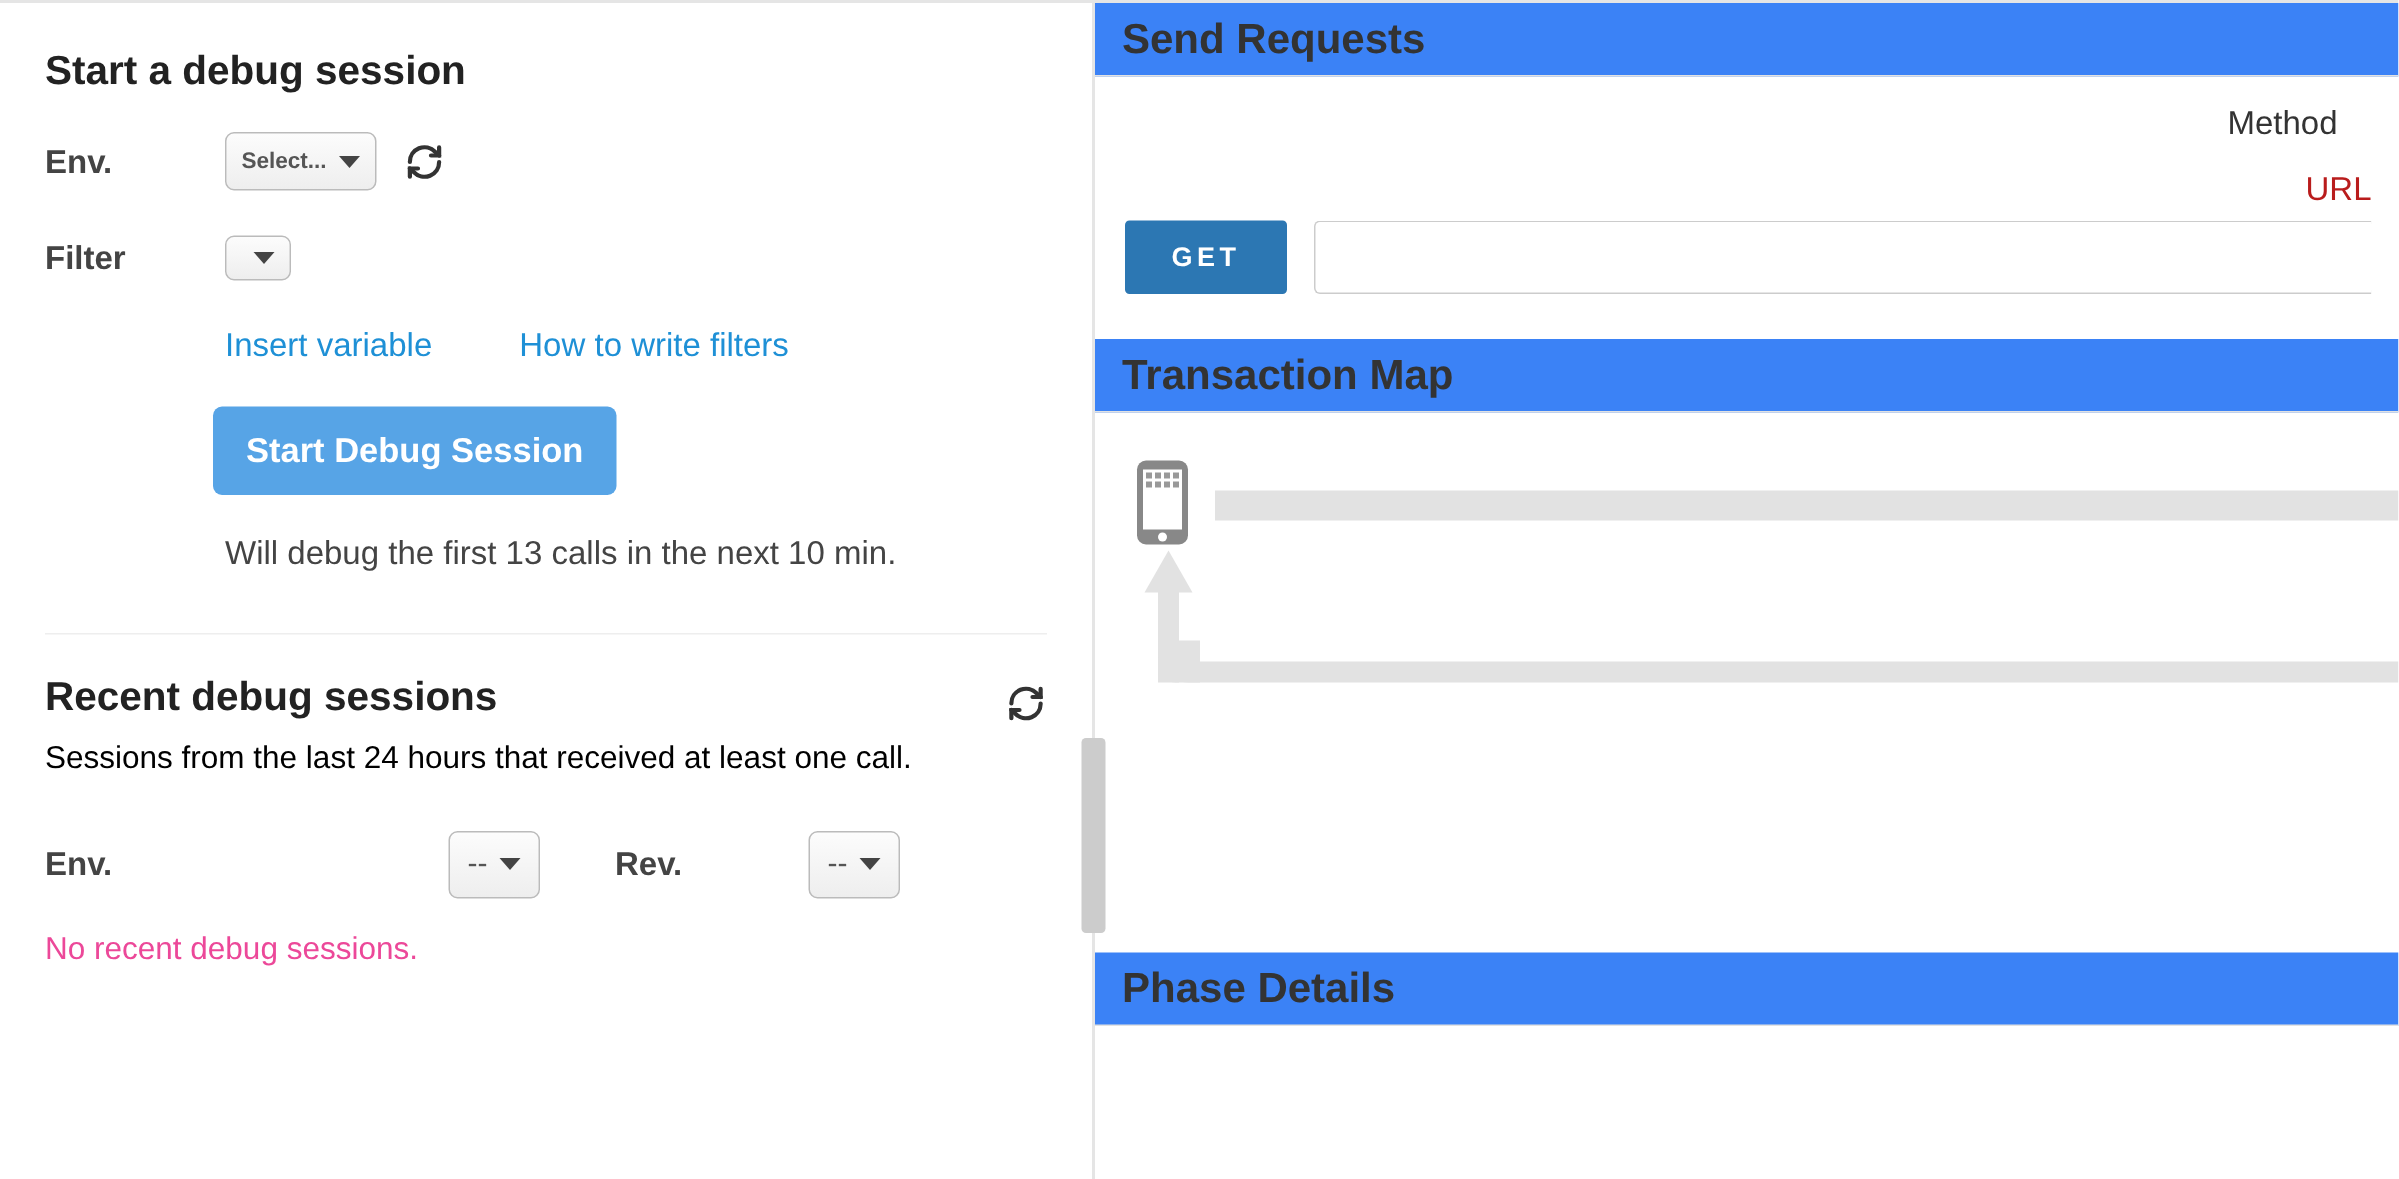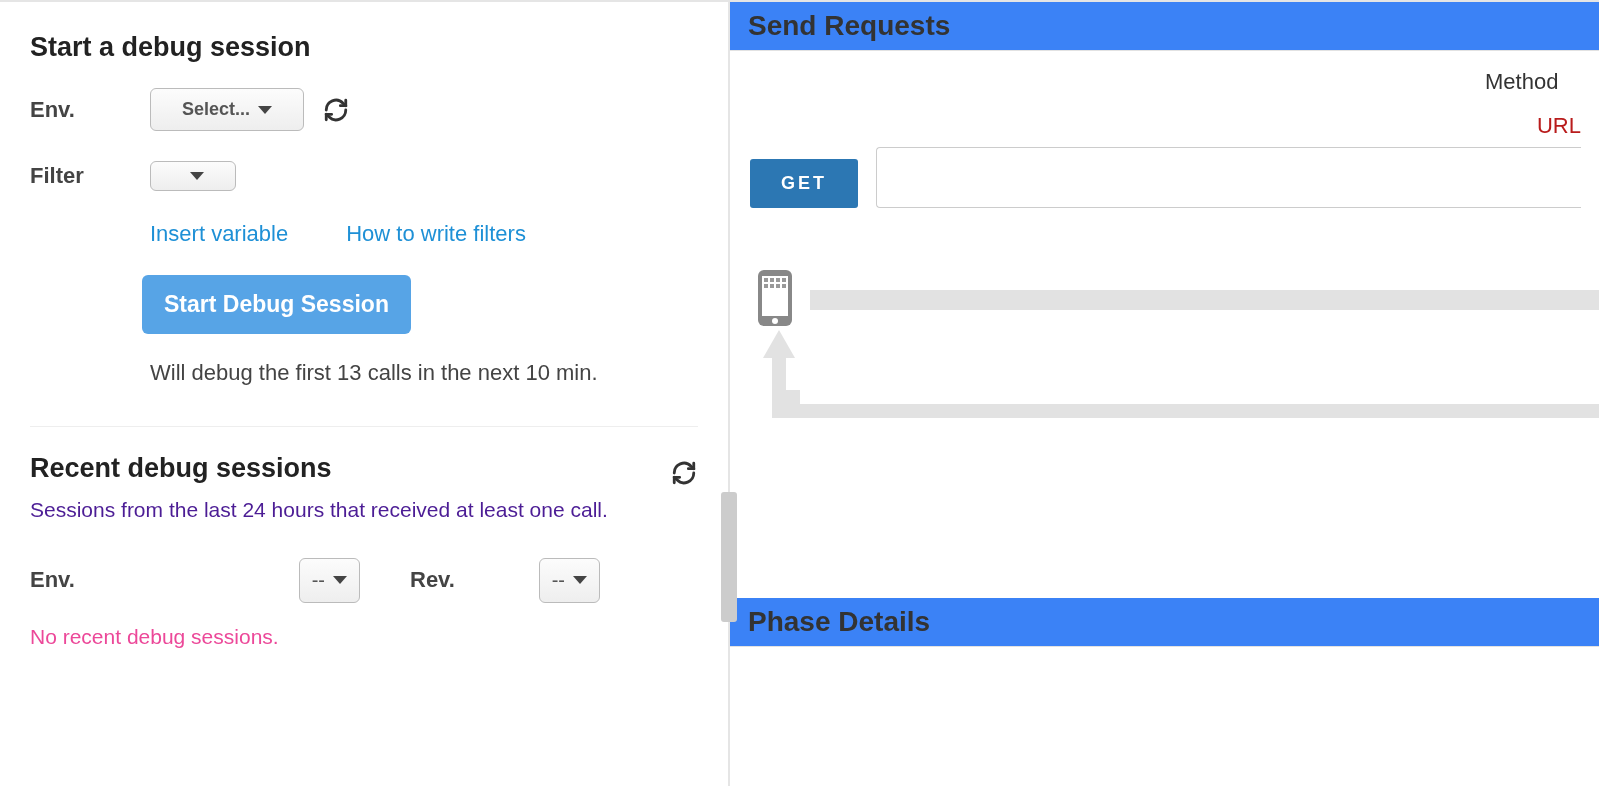--- a/index.html
+++ b/index.html
@@ -45,22 +45,22 @@
     font-size: 22px;
     font-weight: 700;
     color: #444;
   }
   .dropdown-btn {
     display: inline-flex;
     align-items: center;
     background: linear-gradient(#fcfcfc, #eee);
     border: 1px solid #bbb;
     border-radius: 6px;
-    padding: 10px 31px;
-    font-size: 18px;
+    padding: 10px 10px;
+    font-size: 15px;
     font-weight: 700;
     color: #555;
     cursor: pointer;
   }
   .dropdown-btn .caret {
     margin-left: 8px;
   }
   .caret {
     width: 0; height: 0;
     border-left: 7px solid transparent;
@@ -112,21 +112,21 @@
     margin: 40px 0 26px 0;
   }
   .recent-header {
     display: flex;
     align-items: center;
     justify-content: space-between;
   }
   .recent-header h2 { margin-bottom: 8px; }
   .subtext {
     font-size: 21px;
-    color: #4c1d95;
+    color: #000000;
     line-height: 1.7;
     margin-bottom: 30px;
   }
   .small-label {
     font-size: 22px;
     font-weight: 700;
     color: #444;
     margin-right: 6px;
   }
   .filters-row {
@@ -172,21 +172,20 @@
     color: #fff;
     border: none;
     font-size: 18px;
     font-weight: 700;
     letter-spacing: 3px;
     padding: 14px 22px;
     border-radius: 3px;
     cursor: pointer;
     min-width: 108px;
     text-align: center;
-    margin-top: 12px;
   }
   .url-input {
     flex: 1;
     border: 1px solid #ccc;
     border-right: none;
     border-radius: 4px 0 0 4px;
     font-size: 18px;
     padding: 10px 12px;
   }
 
@@ -330,20 +329,21 @@
       <div class="send-labels">
         <div class="mlabel">Method</div>
         <div class="ulabel">URL</div>
       </div>
       <div class="send-controls">
         <button class="method-btn">GET</button>
         <input class="url-input" type="text" value="" style="">
       </div>
     </div>
 
+    <div class="panel-header">Transaction Map</div>
     <div class="tmap-body">
       <svg class="phone-icon" viewBox="0 0 40 60">
         <rect x="3" y="2" width="34" height="56" rx="6" fill="#888"></rect>
         <rect x="7" y="8" width="26" height="40" fill="#fff"></rect>
         <g fill="#999">
           <rect x="9" y="10" width="4" height="4"></rect>
             <rect x="15" y="10" width="4" height="4"></rect>
             <rect x="21" y="10" width="4" height="4"></rect>
             <rect x="27" y="10" width="4" height="4"></rect>
           <rect x="9" y="16" width="4" height="4"></rect>

